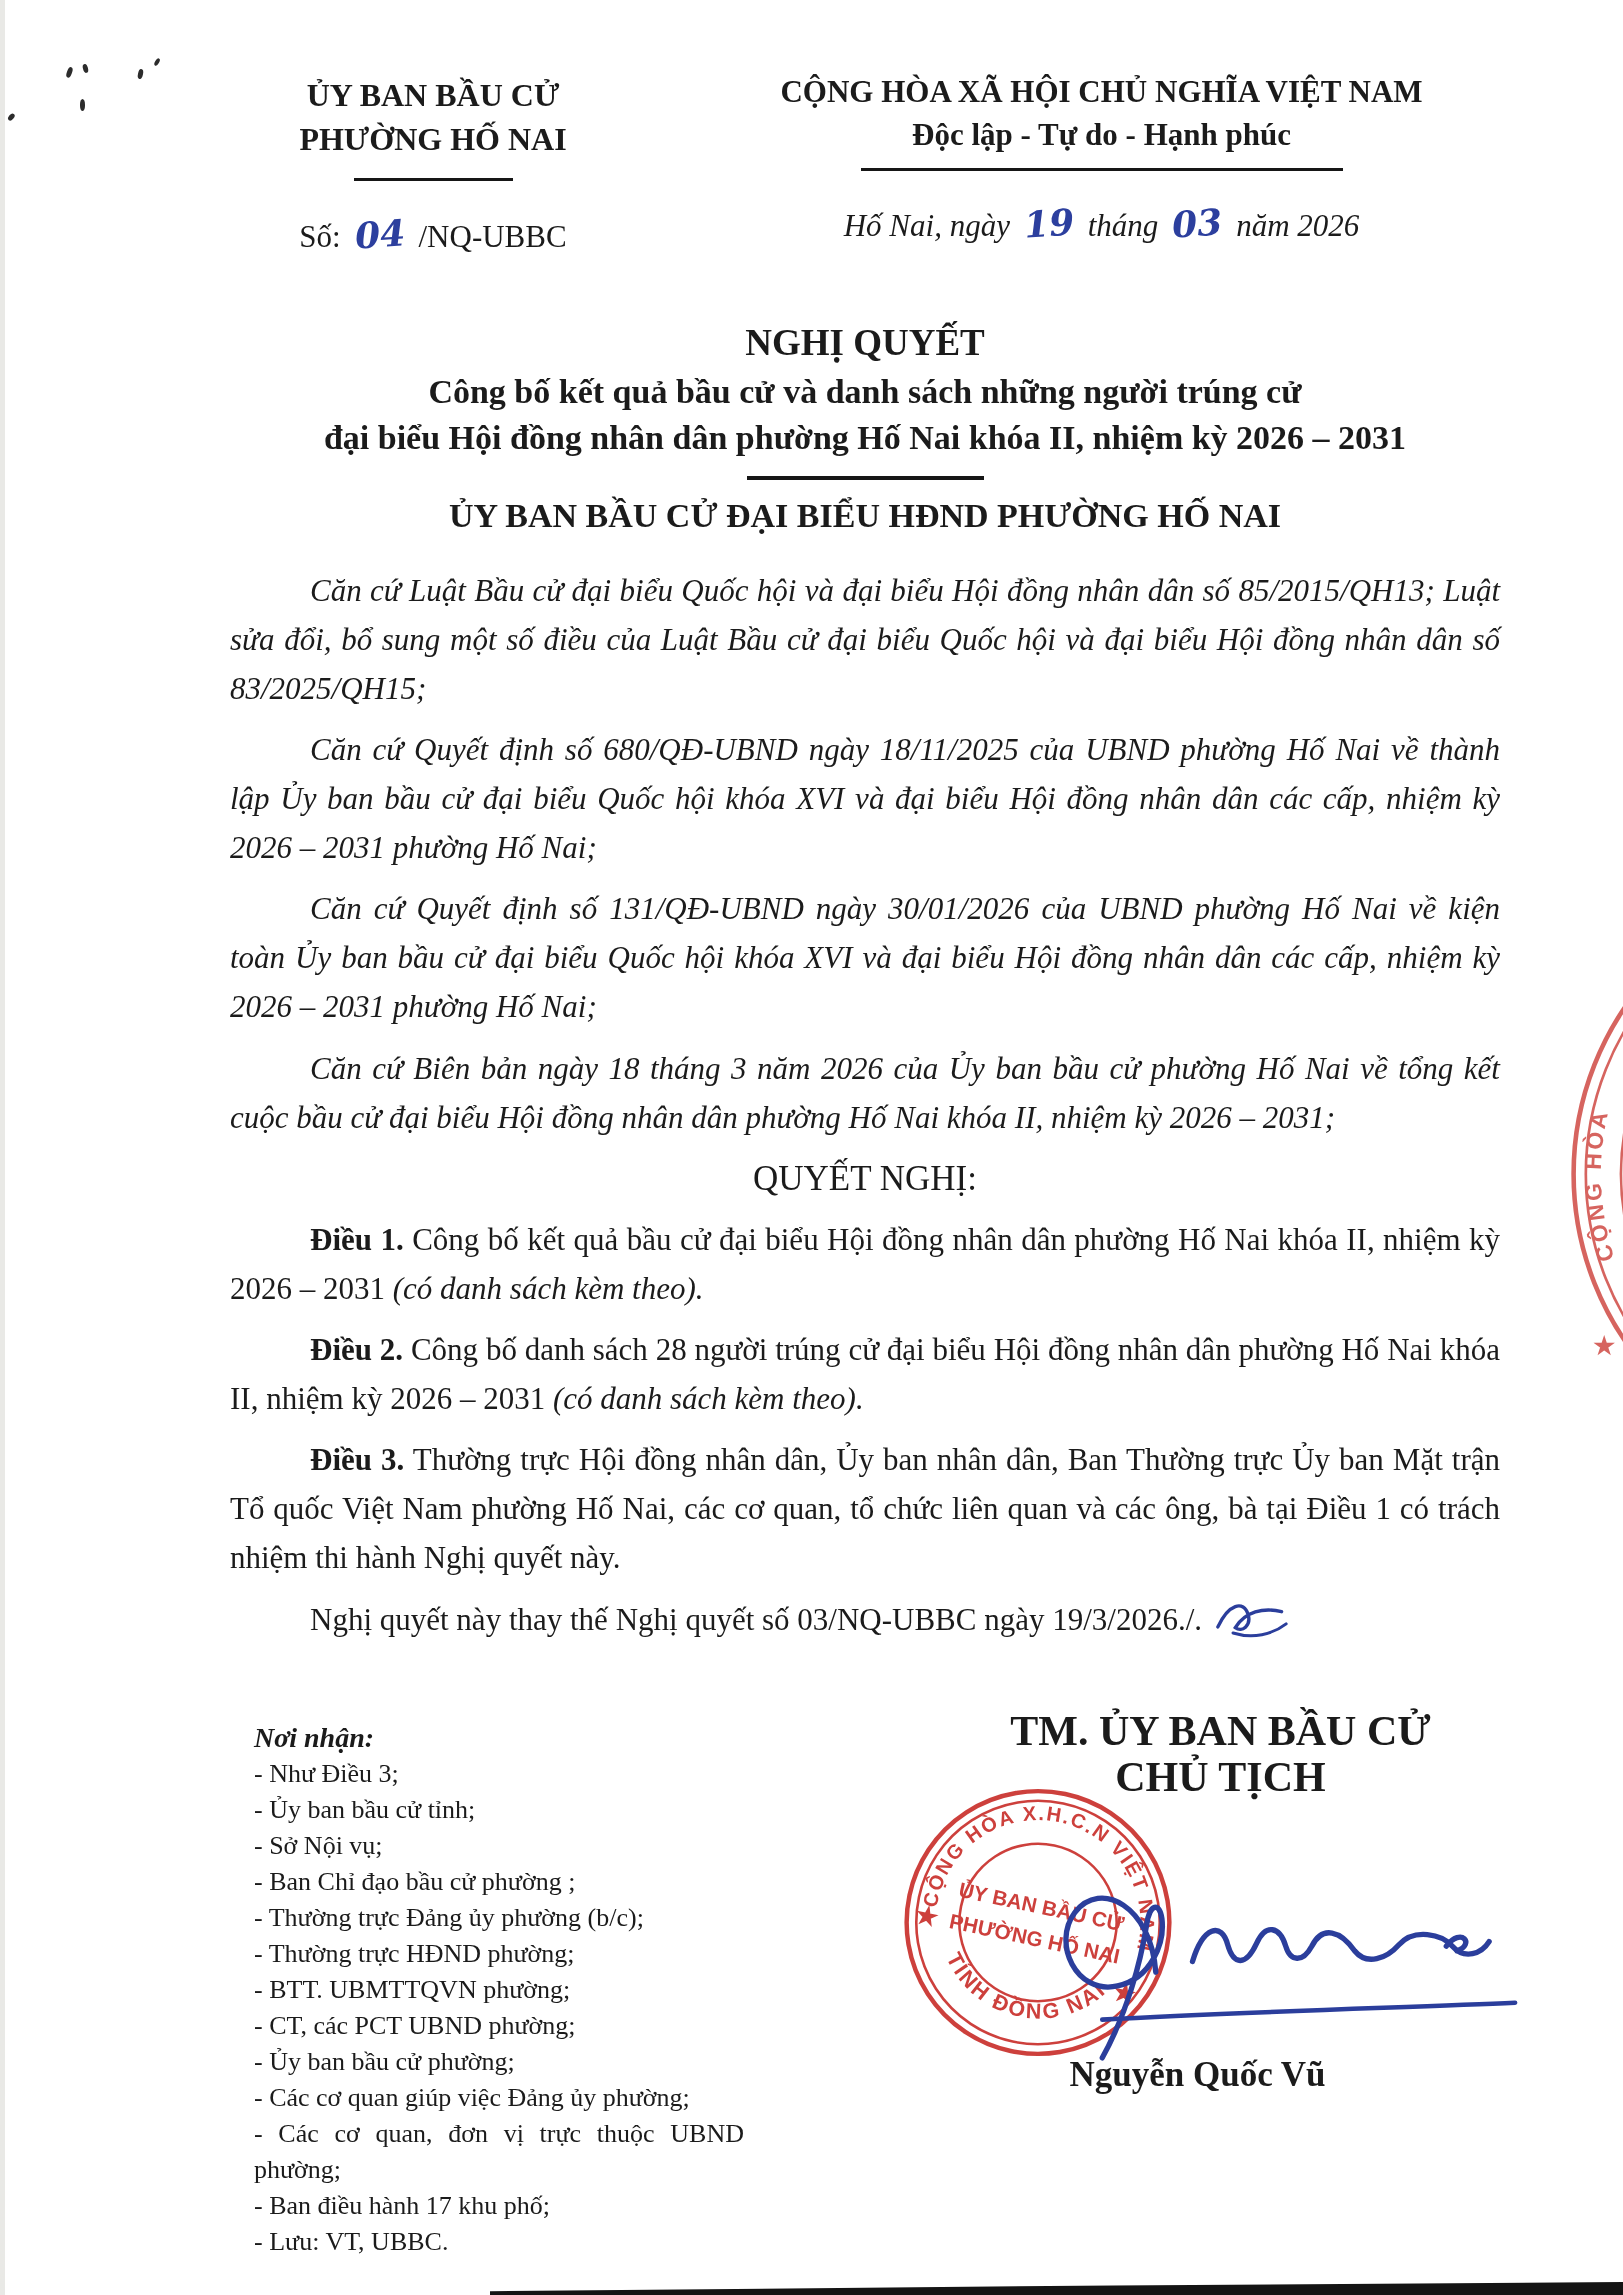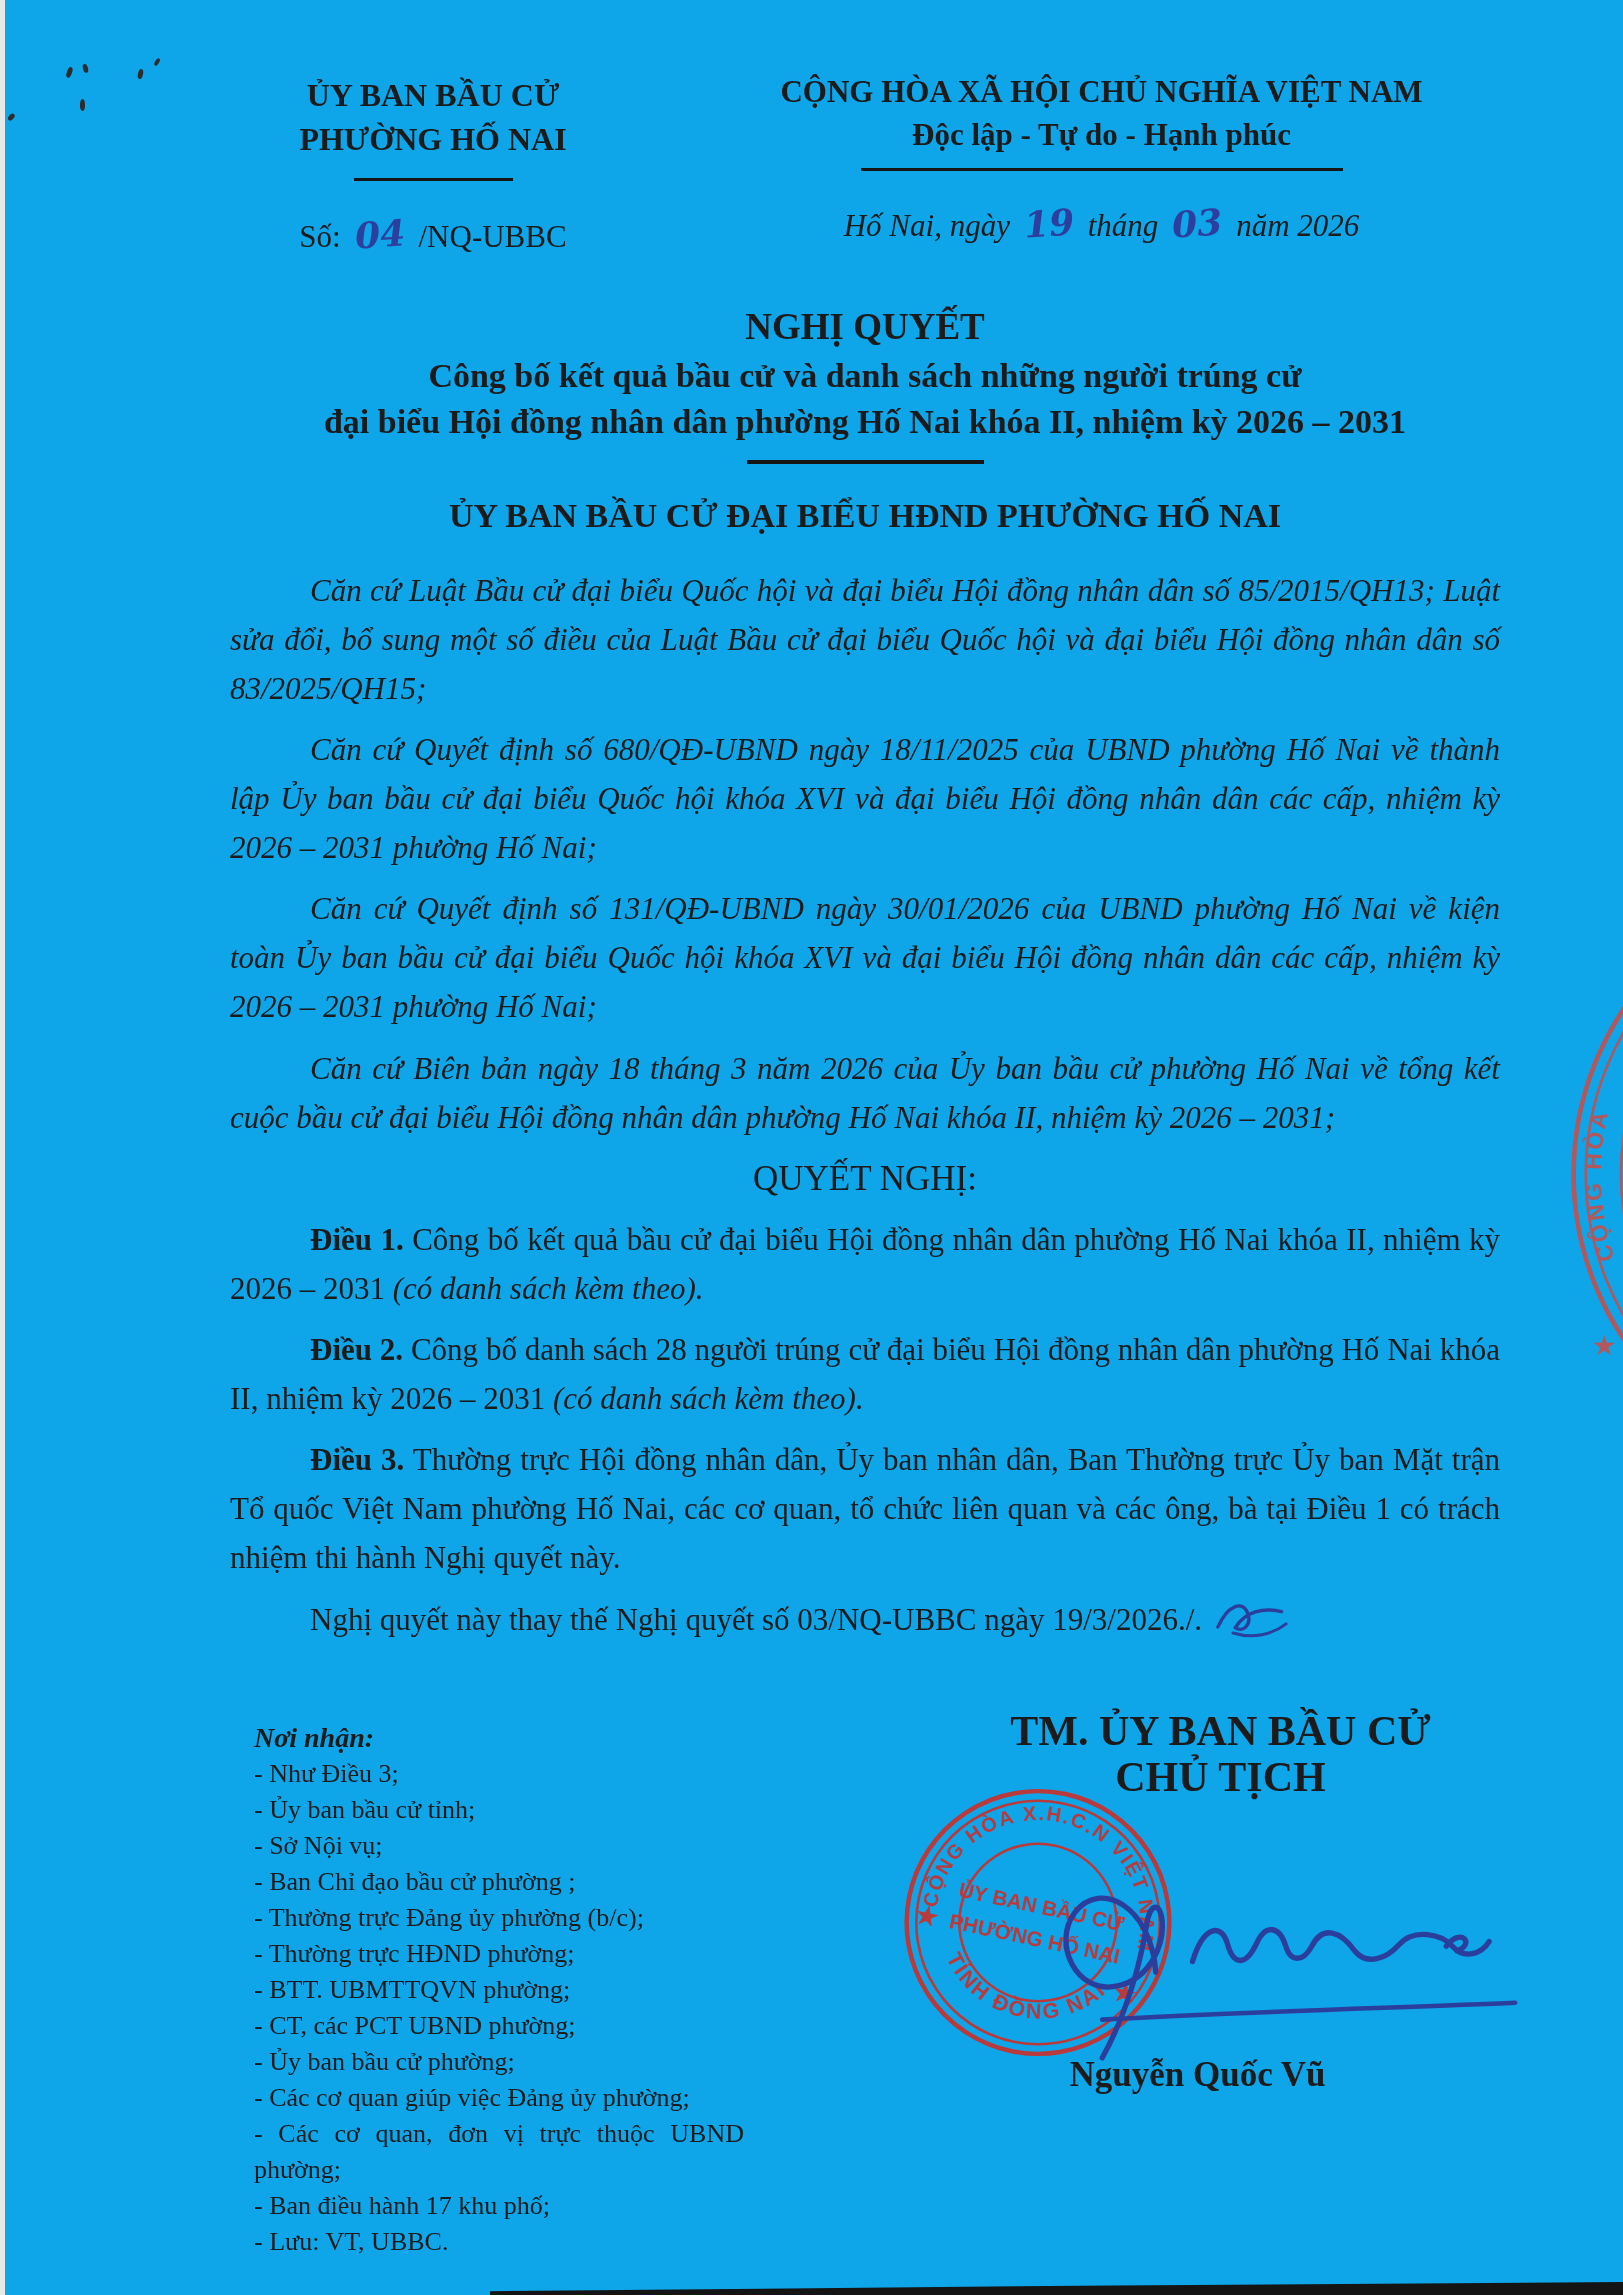--- a/index.html
+++ b/index.html
@@ -1,32 +1,32 @@
 <!DOCTYPE html>
 <html style="font-size:12.2px"><head>
 <meta charset="utf-8">
 <style>
   html,body{margin:0;padding:0;background:#9a9a9a;}
-  .page{position:relative;width:1624px;height:2295px;background:#0ea5e9;overflow:hidden;
+  .page{position:relative;width:1624px;height:2295px;background:#ffffff;overflow:hidden;
         font-family:"Liberation Serif",serif;color:#1b1b1b;}
   .page::before{content:"";position:absolute;left:0;top:0;width:5.4px;height:100%;background:#e9e9e6;}
   .abs{position:absolute;}
   .center{text-align:center;}
   .b{font-weight:bold;}
   .i{font-style:italic;}
   .hdr-org{left:230px;top:73px;width:406px;font-size:32px;font-weight:bold;line-height:44px;}
   .hdr-org .rule{width:159px;height:3.1px;background:#161616;margin:17px auto 0;}
   .doc-no{left:230px;top:213px;width:406px;font-size:31px;}
   .hdr-nat{left:719px;top:70px;width:765px;font-size:31px;font-weight:bold;line-height:43px;}
   .hdr-nat .rule{width:482px;height:3.1px;background:#161616;margin:12.2px auto 0;}
   .date-line{margin-top:31px;font-size:31px;font-weight:normal;font-style:italic;}
   .hand{font-family:"DejaVu Serif",serif;font-style:italic;font-weight:bold;color:#2c3f9e;
         display:inline-block;transform:rotate(-4deg);font-size:36px;margin:0 6.1px;}
   .title-block{left:230px;top:305px;width:1270px;}
-  .title-block .t1{font-size:37px;font-weight:bold;}
+  .title-block .t1{font-size:37px;font-weight:bold;margin-top:16px;}
   .title-block .t2{font-size:34px;font-weight:bold;line-height:46px;margin-top:4.6px;}
   .title-block .rule{width:237px;height:3.8px;background:#161616;margin:15.3px auto 0;}
   .issuer{left:230px;top:497px;width:1270px;font-size:34px;font-weight:bold;}
   .bodyflow{left:230px;top:566px;width:1270px;font-size:31px;line-height:49px;text-align:justify;}
   .bodyflow p{margin:0 0 12.2px 0;text-indent:80px;}
   .bodyflow p.preamble{font-style:italic;}
   .resolve{margin:15.3px 0 17px 0;text-align:center;text-indent:0 !important;font-size:35px;font-weight:normal;}
   .closing{margin-top:3.1px;}
   .sig-squiggle{vertical-align:-9.2px;}
   .recipients{left:254px;top:1689px;width:536px;font-size:26px;line-height:36px;}

